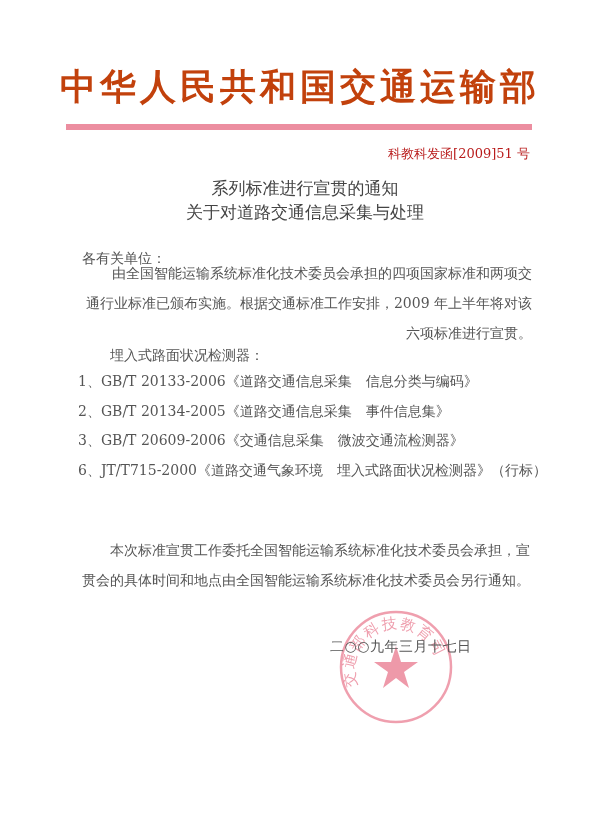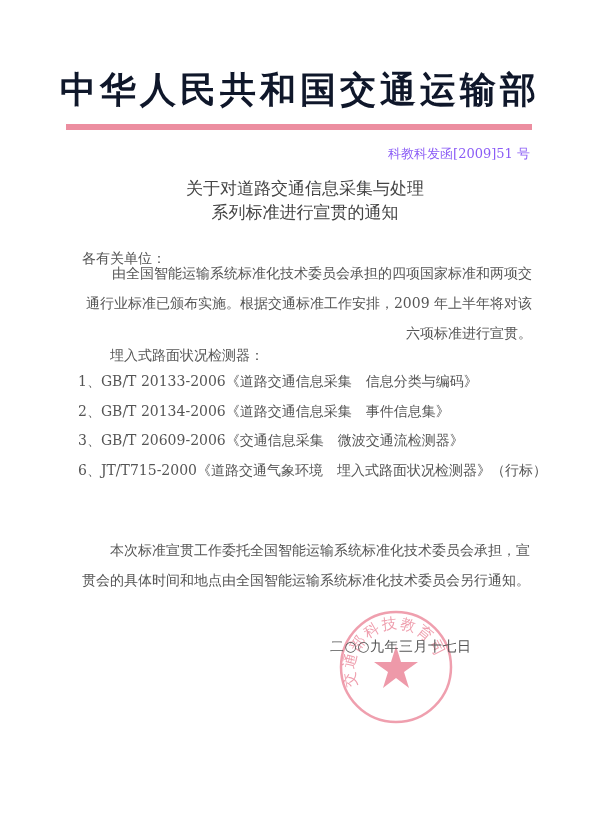--- a/index.html
+++ b/index.html
@@ -2,28 +2,28 @@
 <html><head>
   <meta charset="utf-8">
   <style>
     html, body { margin: 0; padding: 0; }
     body {
       width: 600px; height: 840px; background: #ffffff; position: relative; overflow: hidden;
       font-family: "DejaVu Serif", "Liberation Serif", serif; color: #555555;
     }
     .header-title {
       position: absolute; left: 60px; top: 66px; width: 480px; text-align: center;
-      font-family: Liberation Sans, sans-serif; font-weight: bold; font-size: 36px;
-      letter-spacing: 4px; color: #0f172a; line-height: 48px;
+      font-family: Liberation Mono, monospace; font-weight: bold; font-size: 36px;
+      letter-spacing: 4px; color: #c2410c; line-height: 48px;
     }
     .header-rule {
       position: absolute; left: 66px; top: 124px; width: 466px; height: 6px; background: #ec8ea0;
     }
     .doc-number {
-      position: absolute; left: 380px; top: 145px; width: 150px; font-size: 13px; color: #8b5cf6;
+      position: absolute; left: 380px; top: 145px; width: 150px; font-size: 13px; color: #b91c1c;
       text-align: right;
     }
     .doc-title {
       position: absolute; left: 80px; top: 176px; width: 450px; text-align: center;
       font-size: 17px; line-height: 24px; color: #444;
     }
     .para {
       position: absolute; left: 82px; width: 450px; font-size: 14px; line-height: 30px; color: #555;
     }
     .salutation { top: 227px; margin-top: 16px; }
@@ -41,31 +41,31 @@
   </style>
 </head>
 <body>
 
 <div class="header-title">中华人民共和国交通运输部</div>
 <div class="header-rule"></div>
 
 <div class="doc-number">科教科发函[2009]51 号</div>
 
 <div class="doc-title">
+  <div>系列标准进行宣贯的通知</div>
   <div>关于对道路交通信息采集与处理</div>
-  <div>系列标准进行宣贯的通知</div>
 </div>
 
 <div class="para salutation">各有关单位：</div>
 <div class="para p1">由全国智能运输系统标准化技术委员会承担的四项国家标准和两项交通行业标准已颁布实施。根据交通标准工作安排，2009 年上半年将对该六项标准进行宣贯。</div>
 <div class="para p2">埋入式路面状况检测器：</div>
 
 <div class="list">
   <div class="item">1、GB/T 20133-2006《道路交通信息采集　信息分类与编码》</div>
-  <div class="item">2、GB/T 20134-2006《道路交通信息采集　事件信息集》</div>
+  <div class="item">2、GB/T 20134-2005《道路交通信息采集　事件信息集》</div>
   <div class="item">3、GB/T 20609-2006《交通信息采集　微波交通流检测器》</div>
   <div class="item">6、JT/T715-2000《道路交通气象环境　埋入式路面状况检测器》（行标）</div>
 </div>
 
 <div class="para p3">本次标准宣贯工作委托全国智能运输系统标准化技术委员会承担，宣贯会的具体时间和地点由全国智能运输系统标准化技术委员会另行通知。</div>
 
 <div class="seal">
   <svg width="118" height="118" viewBox="0 0 118 118">
     <defs>
       <path id="sealArc" d="M 20 78 A 42 42 0 1 1 98 78" fill="none"></path>

